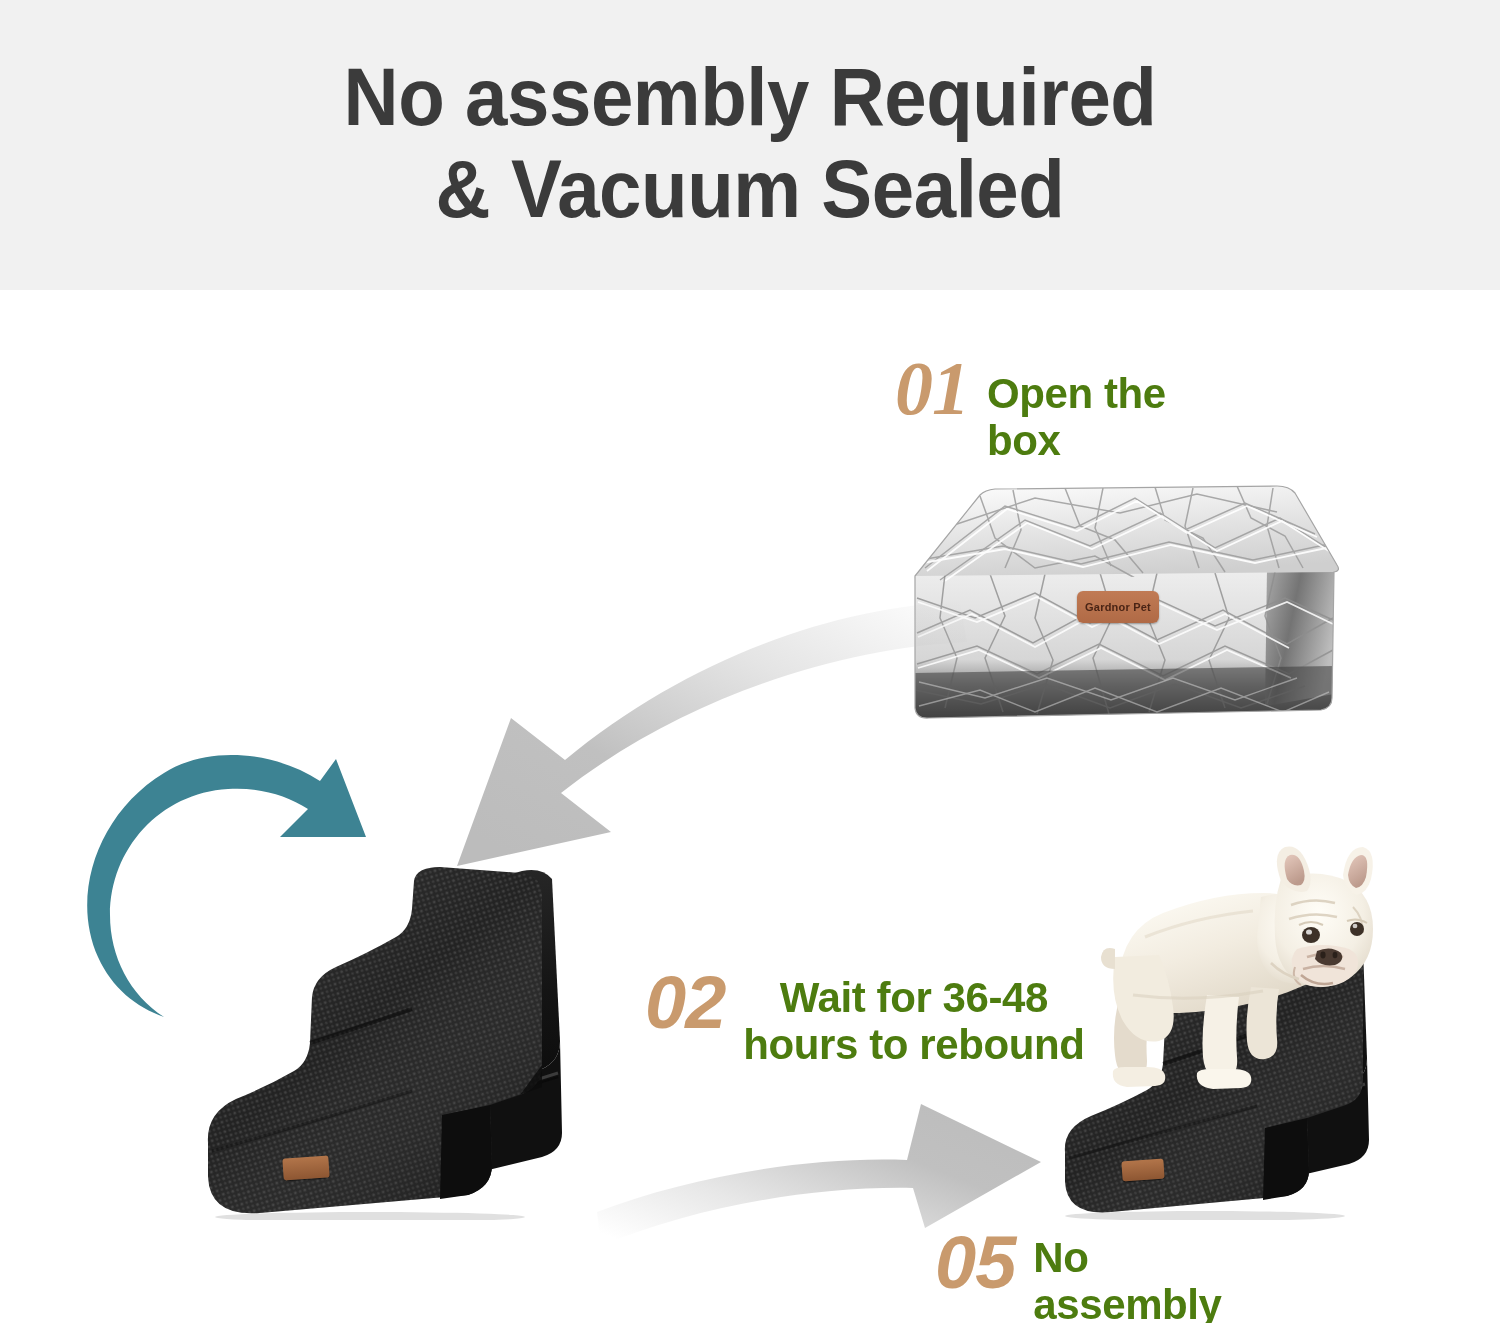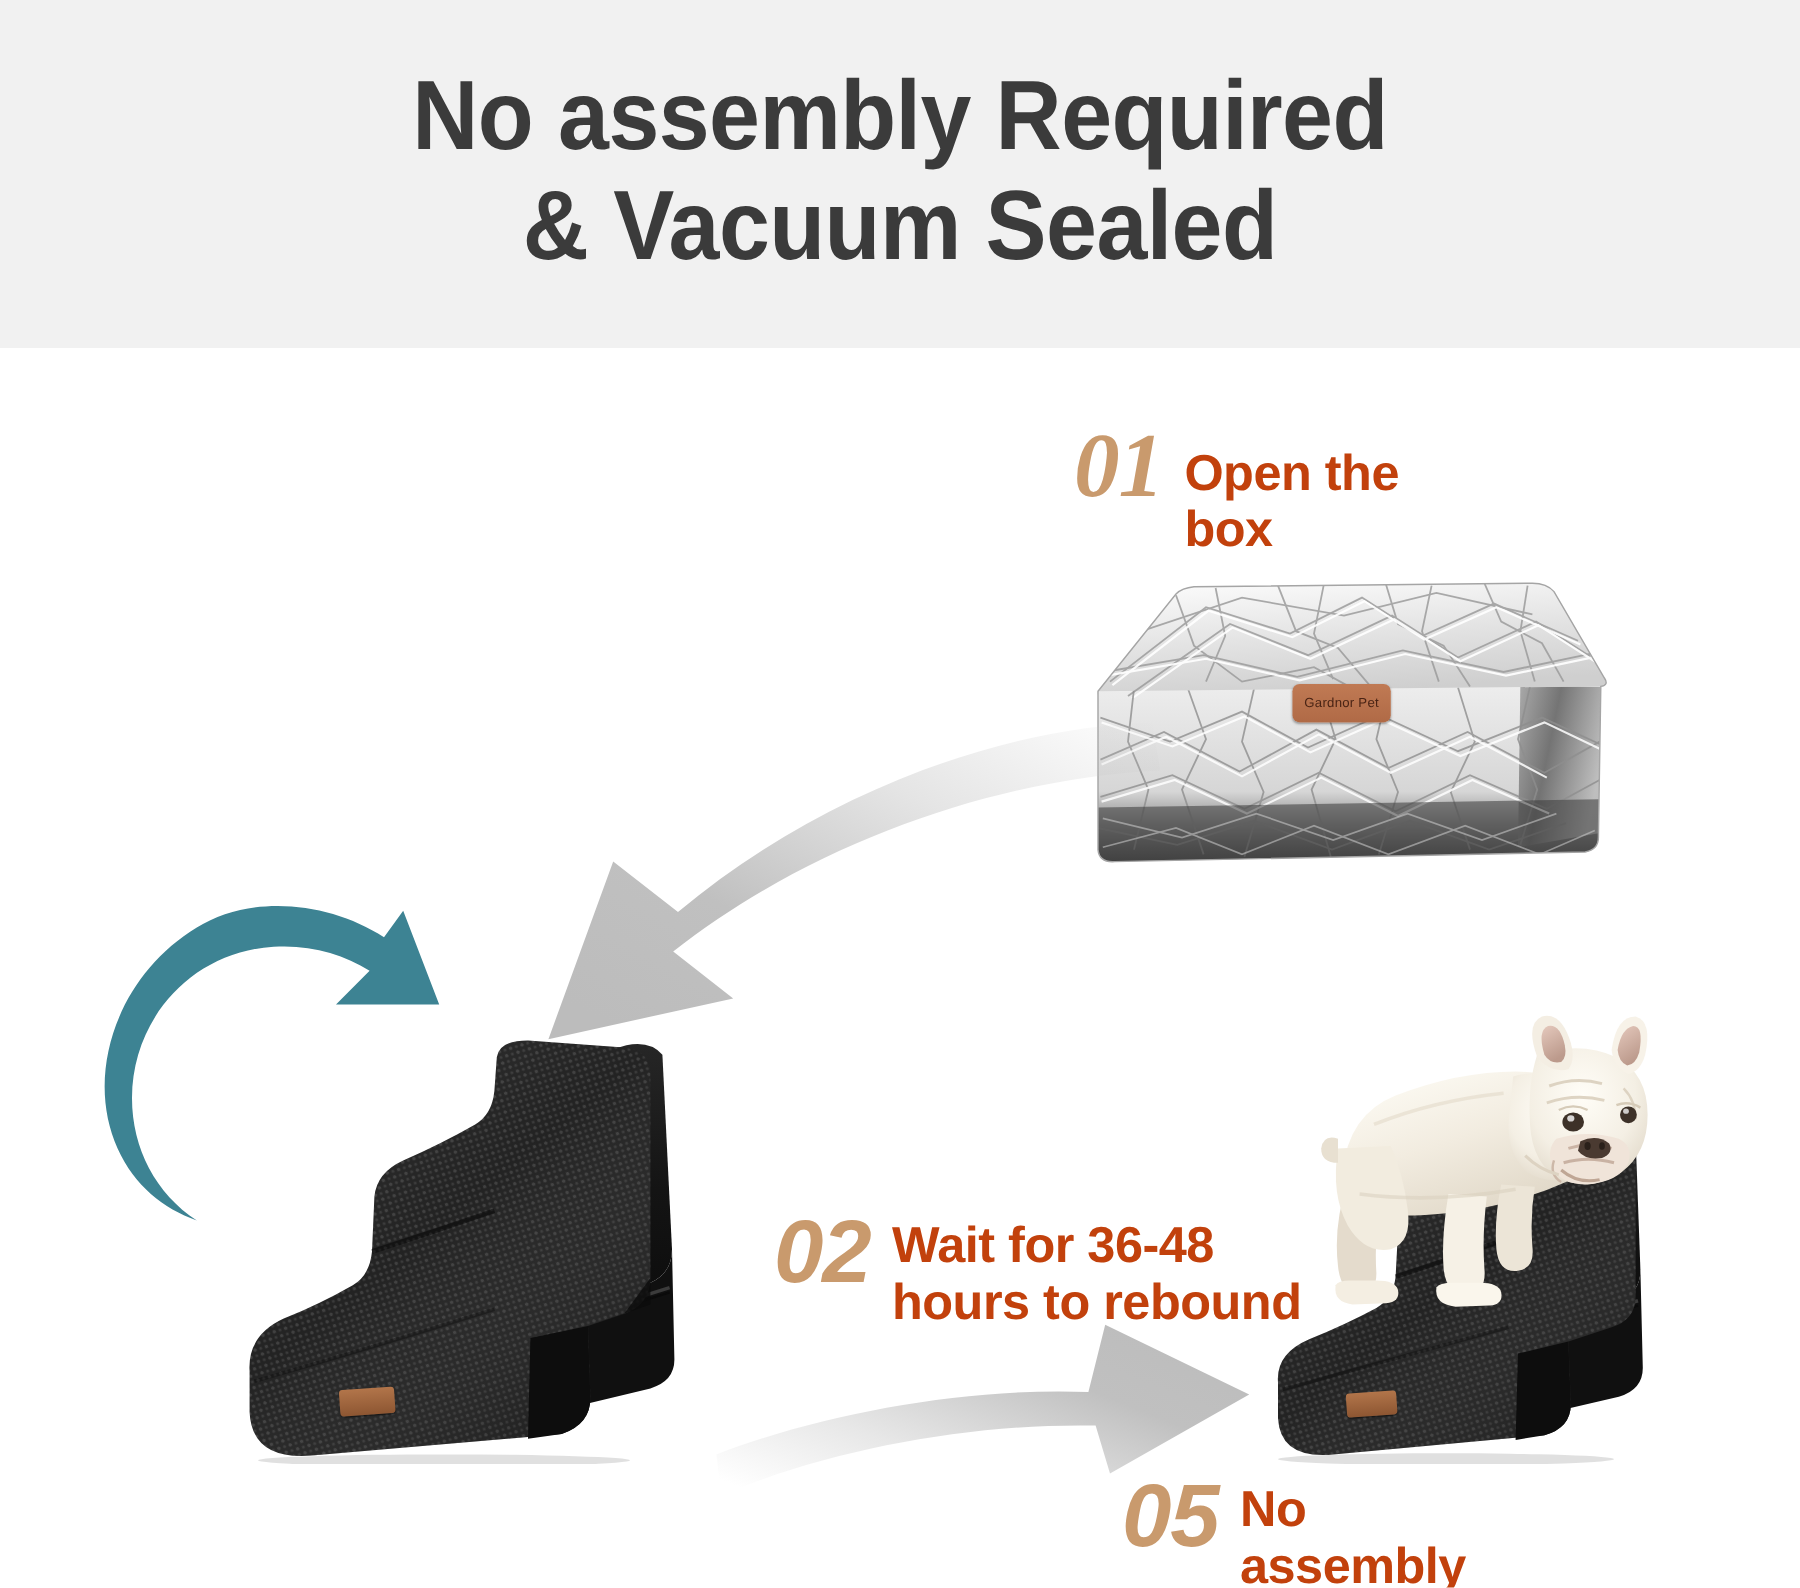--- a/index.html
+++ b/index.html
@@ -31,53 +31,53 @@
   .headline .l2{display:block;margin-top:10px;}
 
   
   .step-caption{position:absolute;display:flex;align-items:flex-start;}
   .step-num{
     font-style:italic;font-weight:bold;color:#c99a6d;
     font-size:74px;line-height:0.95;letter-spacing:-1px;
     margin-right:18px;white-space:nowrap;
   }
   .step-text{
-    color:#c2410c;font-weight:bold;font-size:42px;line-height:1.12;
+    color:#4d7c0f;font-weight:bold;font-size:42px;line-height:1.12;
     letter-spacing:-0.4px;white-space:pre-line;
   }
 
   #cap01{left:895px;top:352px;}
   #cap01 .step-num{font-size:76px;font-family:Liberation Serif, serif;}
   #cap01 .step-text{margin-top:18px;}
 
-  #cap02{left:645px;top:1008px;}
+  #cap02{left:645px;top:968px;text-align:center;}
   #cap02 .step-text{margin-top:6px;}
 
   #cap03{left:935px;top:1228px;}
   #cap03 .step-text{margin-top:6px;}
 
   
   #badge{position:absolute;left:68px;top:745px;width:300px;height:280px;}
   #badge svg{position:absolute;left:0;top:0;}
 
   
   .art{position:absolute;}
 
   
   #arrow1{left:415px;top:600px;width:560px;height:270px;}
   #arrow2{left:595px;top:1070px;width:450px;height:200px;}
 
   
   #pack{left:885px;top:468px;width:465px;height:265px;}
   #packlabel{
-    position:absolute;left:1077px;top:570px;width:82px;height:32px;
+    position:absolute;left:1077px;top:591px;width:82px;height:32px;
     background:linear-gradient(180deg,#c07a54 0%,#b06a46 100%);
     border-radius:6px;
     display:flex;align-items:center;justify-content:center;
-    color:#4a2415;font-size:11px;font-weight:normal;letter-spacing:0.2px;
+    color:#4a2415;font-size:11px;font-weight:bold;letter-spacing:0.2px;
     box-shadow:0 1px 2px rgba(0,0,0,.35);
   }
 
   
   #stairsL{left:190px;top:865px;width:420px;height:355px;}
   
   #stairsR{left:1055px;top:930px;width:345px;height:290px;}
   #dog{left:1085px;top:845px;width:300px;height:260px;}
 
   .tagL{

